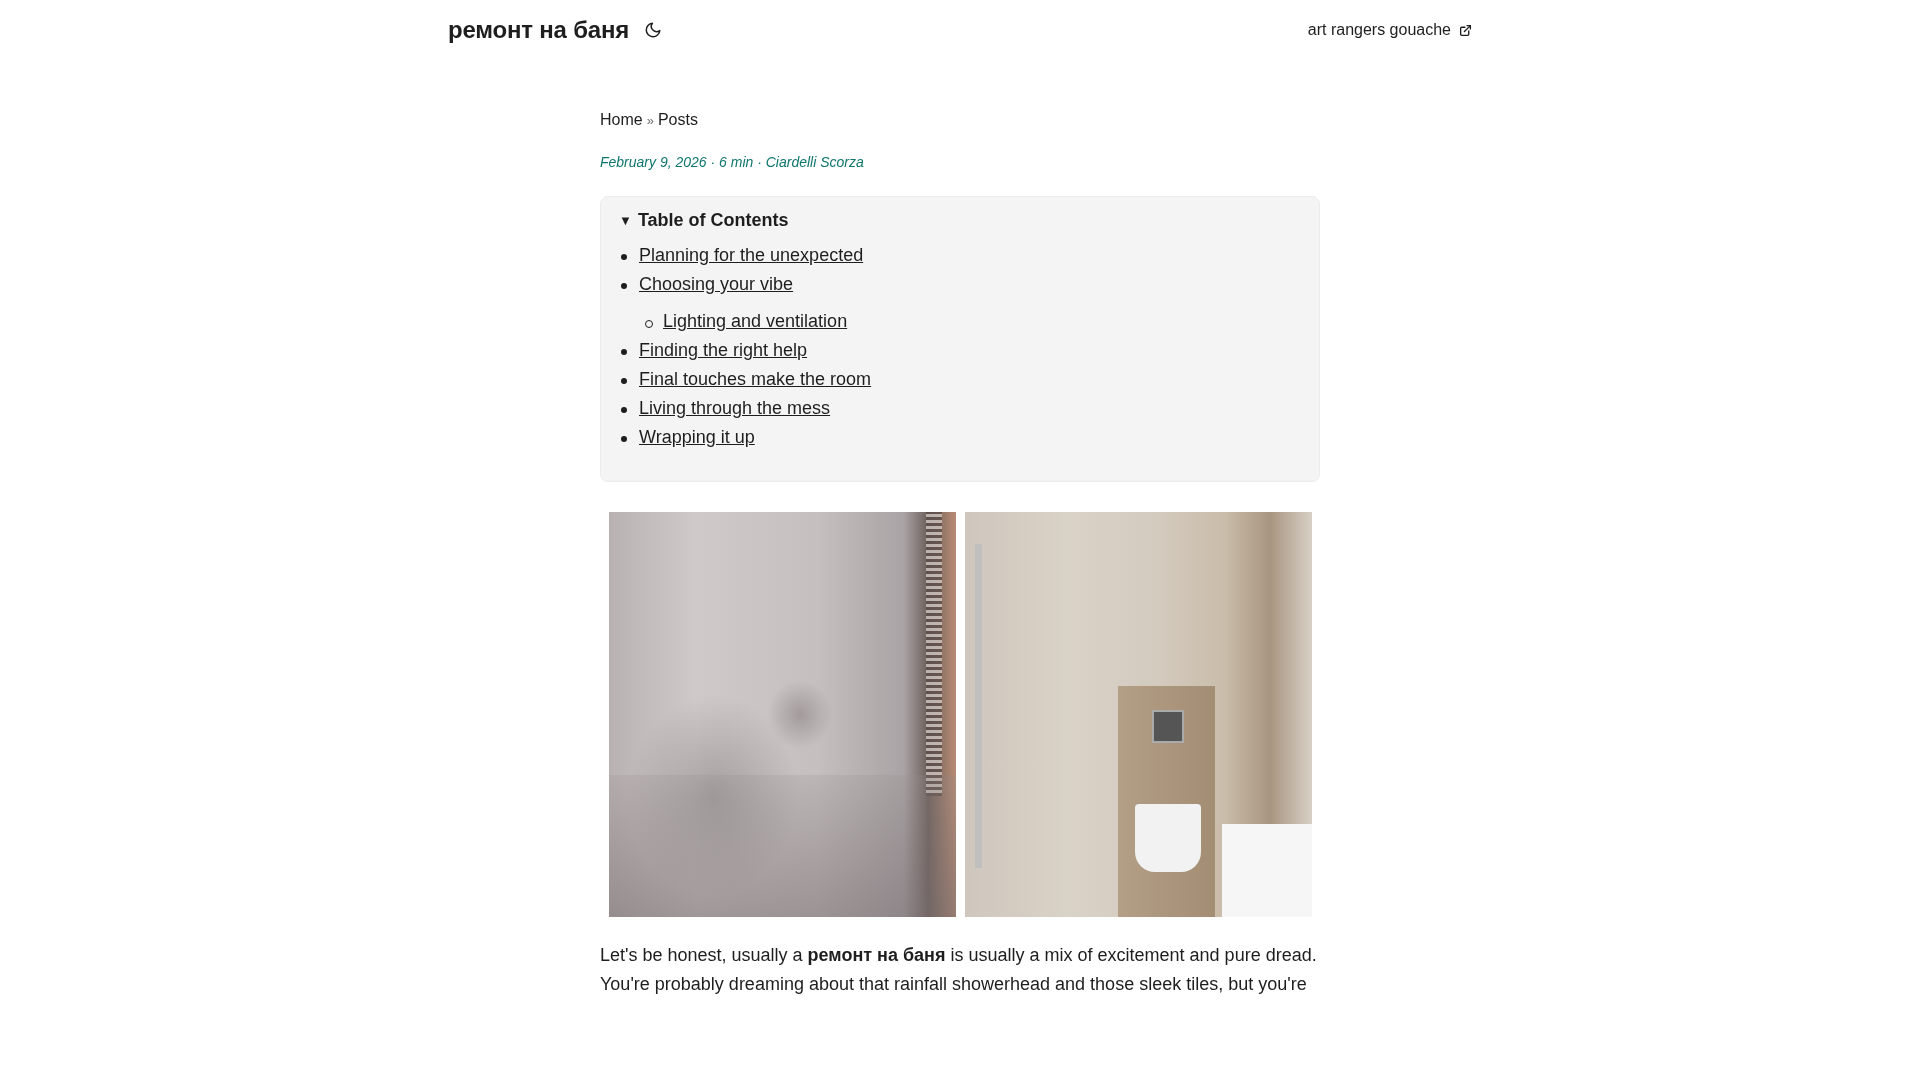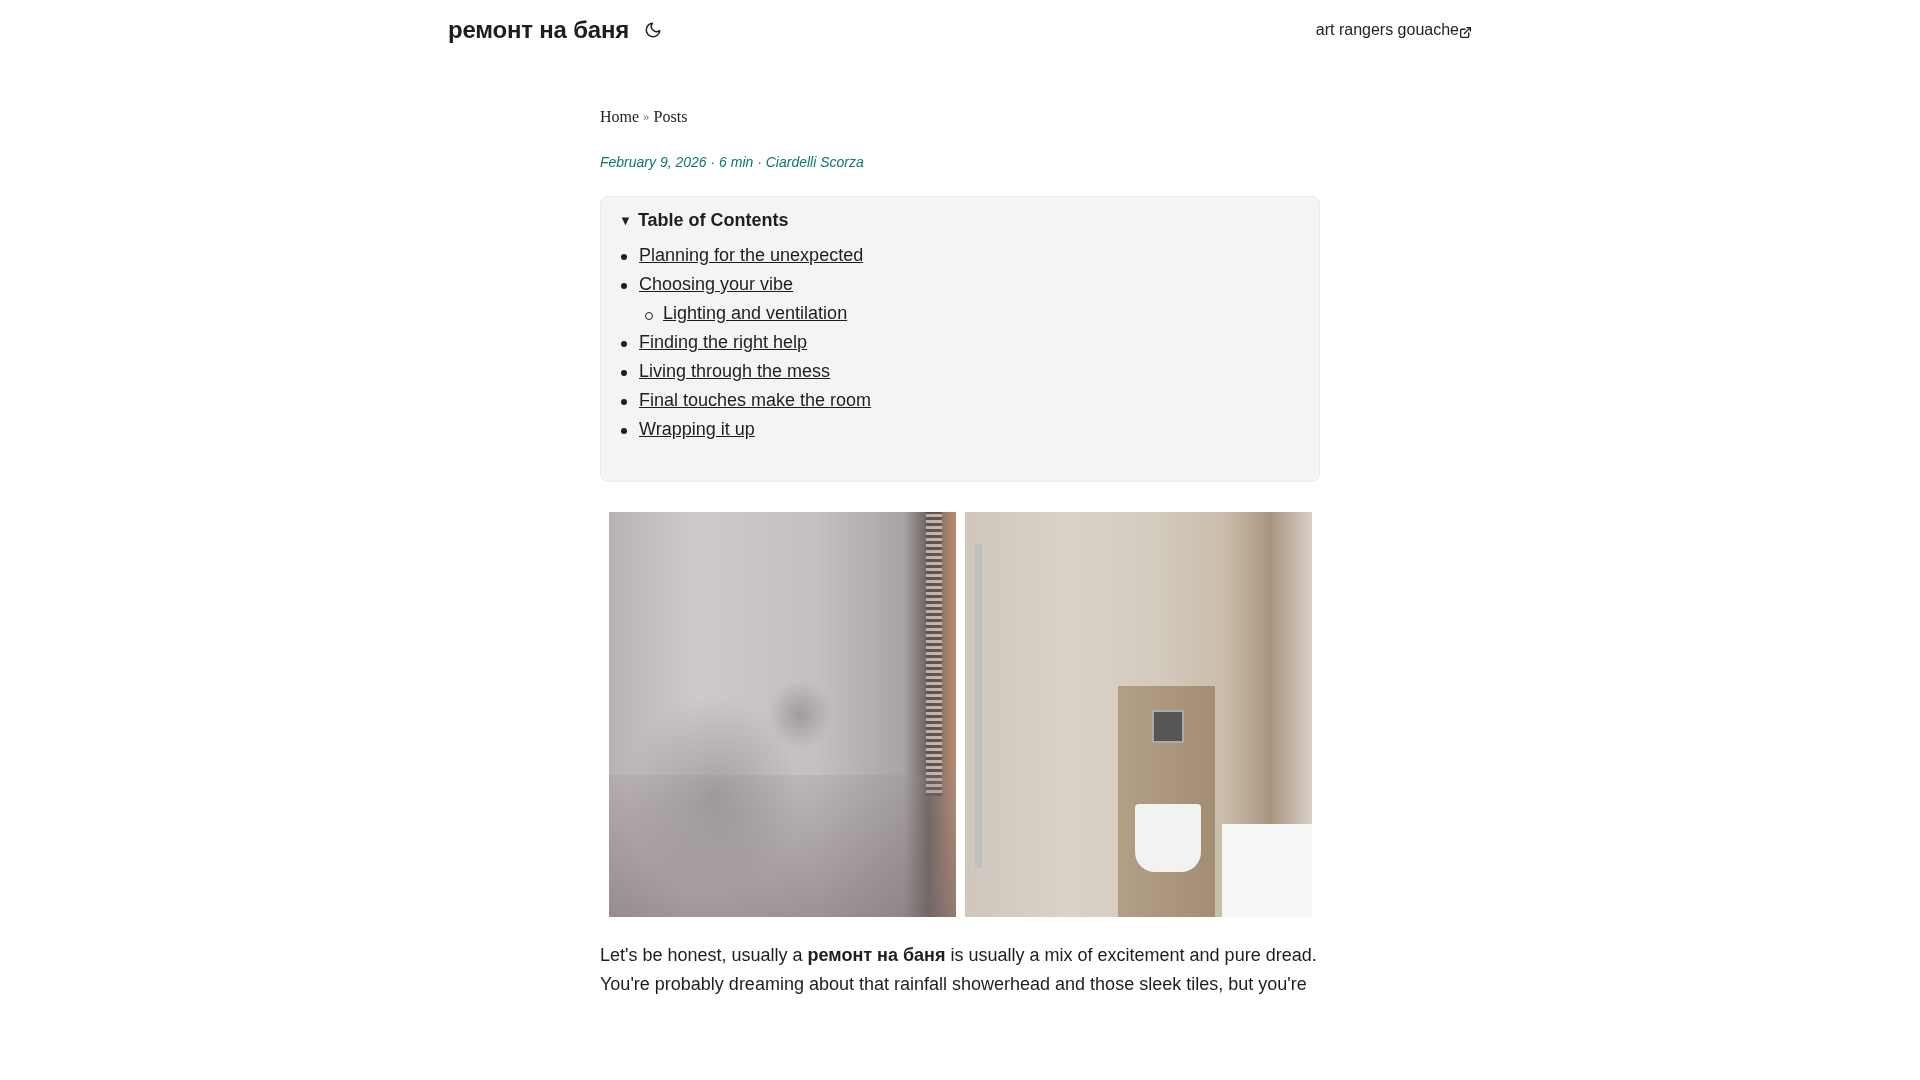--- a/index.html
+++ b/index.html
@@ -3,37 +3,37 @@
 <meta charset="utf-8">
 <style>
   * { box-sizing: border-box; margin: 0; padding: 0; }
   html, body { width: 1920px; height: 1080px; overflow: hidden; background: #ffffff; }
   body { font-family: "Liberation Sans", "DejaVu Sans", sans-serif; color: #1e1e1e; position: relative; }
 
   .header { position: absolute; left: 448px; top: 0; width: 1024px; height: 60px; display: flex; align-items: center; justify-content: space-between; }
   .logo-wrap { display: flex; align-items: center; gap: 14px; }
   .logo { font-size: 24px; font-weight: 700; color: #1e1e1e; text-decoration: none; letter-spacing: -0.2px; }
   .theme-toggle { width: 20px; height: 20px; display: inline-flex; align-items: center; justify-content: center; cursor: pointer; }
-  .menu-link { display: flex; align-items: flex-end; gap: 0; font-size: 16px; color: #1e1e1e; text-decoration: none; }
+  .menu-link { display: flex; align-items: center; gap: 8px; font-size: 16px; color: #1e1e1e; text-decoration: none; }
   .ext-icon { width: 13px; height: 13px; display: inline-flex; }
 
   .main { position: absolute; left: 600px; top: 108px; width: 720px; }
-  .breadcrumbs { font-size: 16px; color: #1e1e1e; height: 24px; display: flex; align-items: flex-start; font-family: Liberation Serif, serif; }
+  .breadcrumbs { font-size: 16px; color: #1e1e1e; height: 24px; display: flex; align-items: center; }
   .breadcrumbs a { color: #1e1e1e; text-decoration: none; }
   .breadcrumbs .sep { color: #6e6e6e; font-size: 13px; margin: 0 4px; }
   .post-title { font-size: 40px; font-weight: 700; line-height: 48px; margin-top: 6px; letter-spacing: -0.3px; color: #1e1e1e; }
   .post-meta { font-size: 14px; color: #0f766e; margin-top: 22px; height: 18px; font-style: italic; }
 
   .toc { margin-top: 24px; background: #f4f4f4; border: 1px solid #ececec; border-radius: 8px; padding: 10px 20px 10px 18px; height: 286px; }
   .toc-summary { display: flex; align-items: center; gap: 6px; font-size: 18px; font-weight: 700; height: 22px; margin-top: 2px; cursor: pointer; }
   .toc-tri { font-size: 13px; }
   .toc-list { list-style: none; margin-top: 10px; text-decoration: underline; }
   .toc-list li { position: relative; padding-left: 20px; font-size: 18px; line-height: 29px; }
   .toc-list li::before { content: ""; position: absolute; left: 2px; top: 13px; width: 6px; height: 6px; border-radius: 50%; background: #1e1e1e; }
-  .toc-list li.sub { padding-left: 44px; }
+  .toc-list li.sub { padding-left: 44px; margin-top: 8px; }
   .toc-list li.sub::before { left: 26px; background: transparent; border: 1px solid #1e1e1e; width: 6px; height: 6px; }
   .toc-list a { color: #1e1e1e; text-decoration: none; }
 
   .figure { margin-top: 30px; display: flex; gap: 9px; padding-left: 9px; height: 405px; }
   .photo { width: 347px; height: 405px; position: relative; overflow: hidden; }
   .photo-before {
     background:
       radial-gradient(ellipse at 55% 50%, rgba(120,110,110,0.45) 0%, rgba(120,110,110,0) 12%),
       radial-gradient(ellipse at 30% 70%, rgba(90,85,85,0.35) 0%, rgba(90,85,85,0) 25%),
       linear-gradient(90deg, #b9b2b3 0%, #cfc9c9 25%, #c5bfbf 60%, #a9a3a5 85%, #6c5f5a 92%, #b98c74 100%);
@@ -89,22 +89,22 @@
   <details class="toc" open="">
     <summary class="toc-summary" style="list-style:none;">
       <span class="toc-tri">▼</span>
       <span>Table of Contents</span>
     </summary>
     <ul class="toc-list">
       <li><a href="#">Planning for the unexpected</a></li>
       <li><a href="#">Choosing your vibe</a></li>
       <li class="sub"><a href="#">Lighting and ventilation</a></li>
       <li><a href="#">Finding the right help</a></li>
+      <li><a href="#">Final touches make the room</a></li>
       <li><a href="#">Living through the mess</a></li>
-      <li><a href="#">Final touches make the room</a></li>
       <li><a href="#">Wrapping it up</a></li>
     </ul>
   </details>
 
   <div class="figure">
     <div class="photo photo-before" title="bathroom before renovation - stripped concrete walls">
       <div class="mosaic"></div>
     </div>
     <div class="photo photo-after" title="bathroom after renovation - wood-look tiles, wall-hung toilet">
       <div class="pipe"></div>

